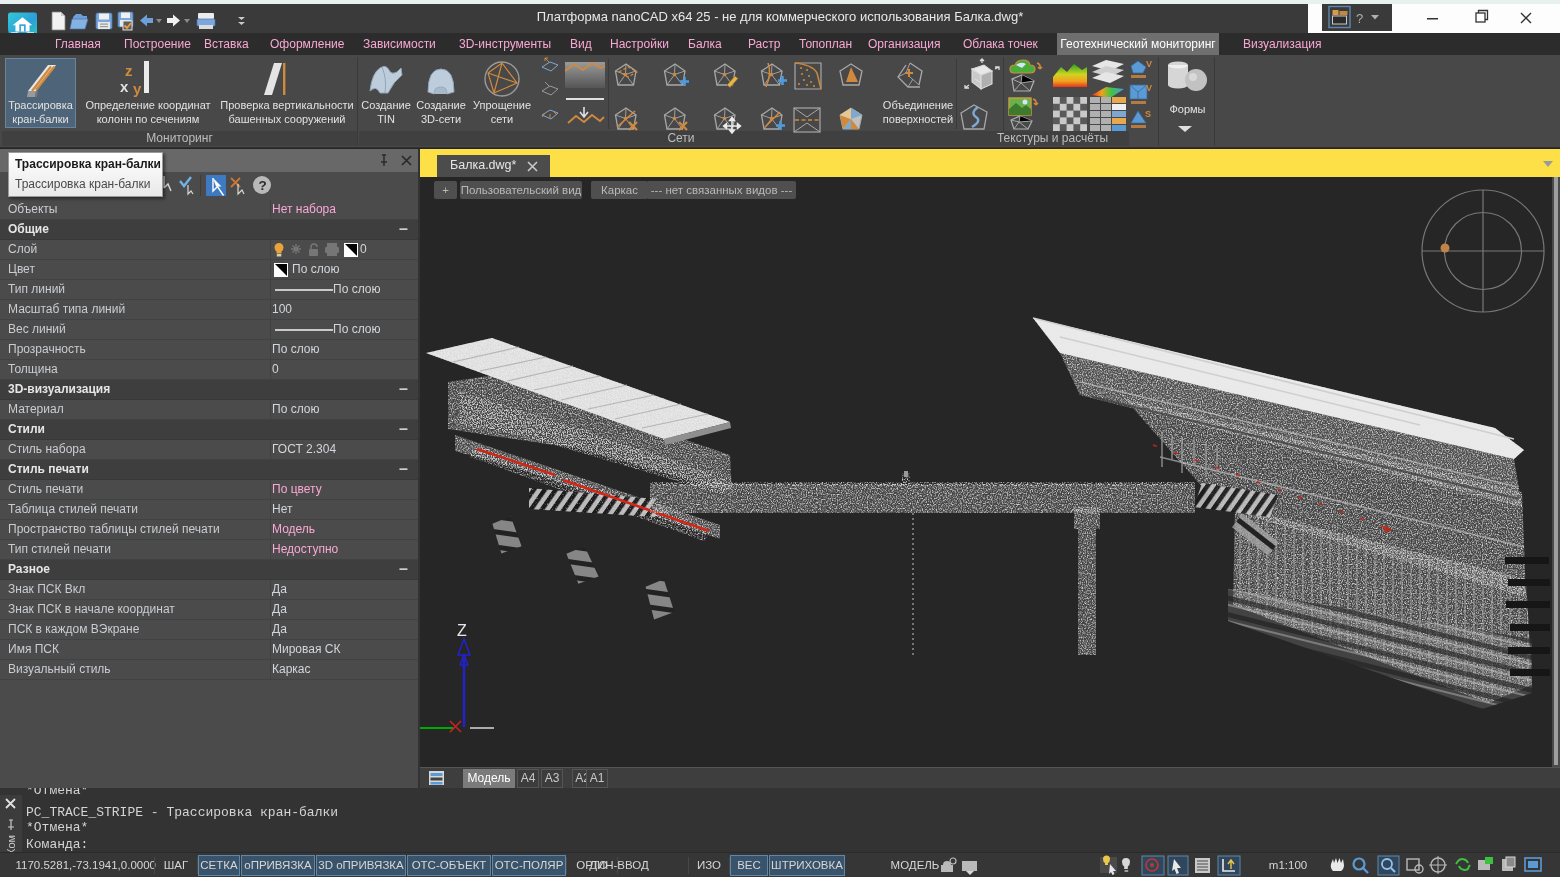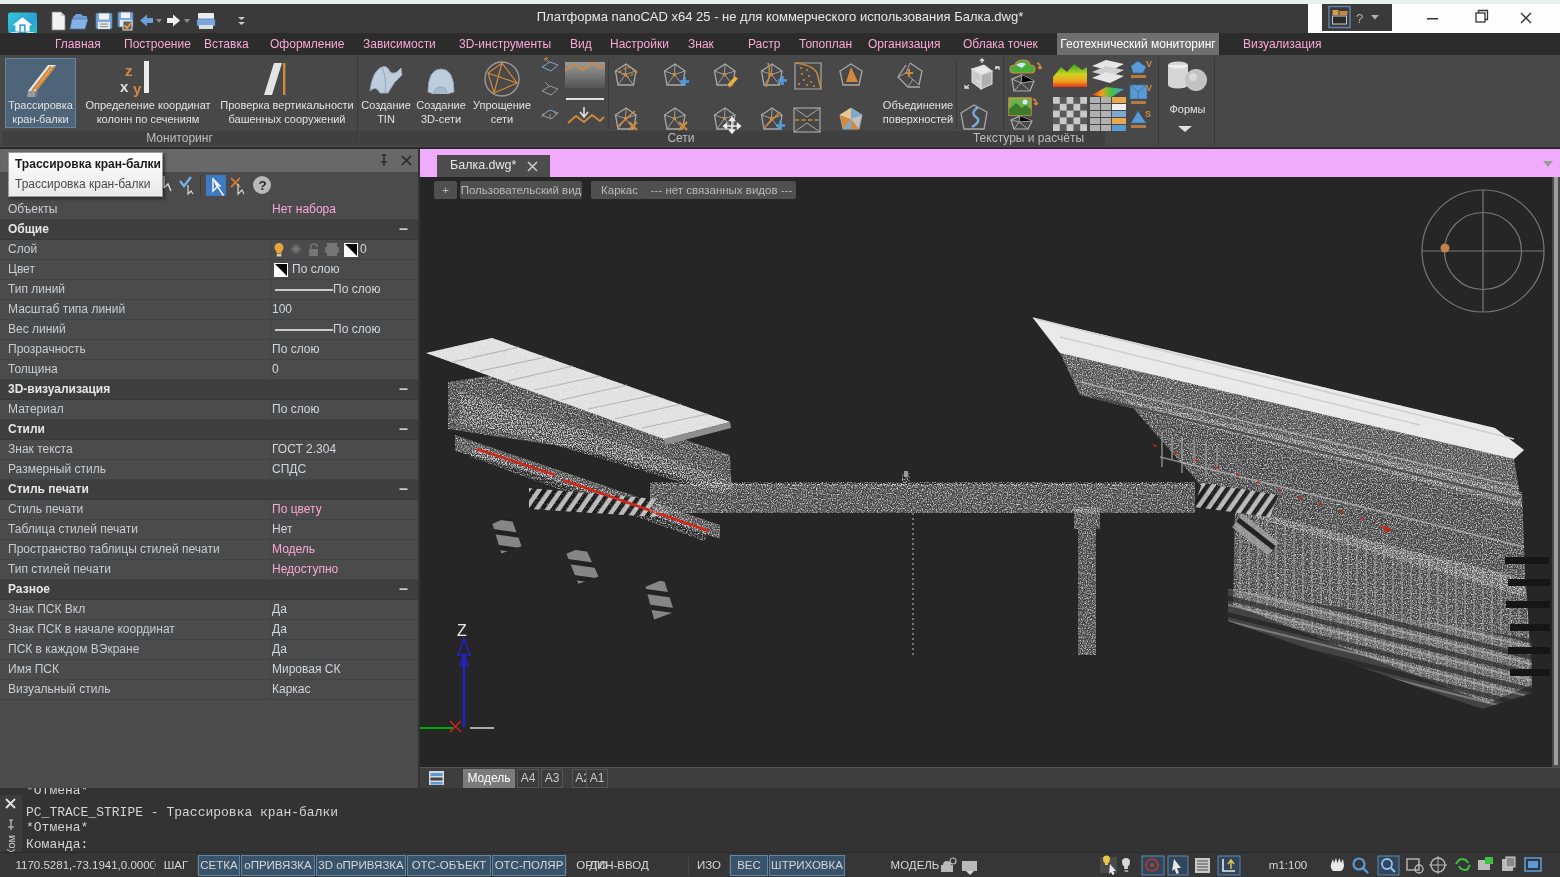--- a/index.html
+++ b/index.html
@@ -42,21 +42,21 @@
   .prow.sect .minus { position:absolute; right:10px; top:0; line-height:18px; color:#cfcfcf; font-weight:bold; }
 
   
   #tooltip { left:8px; top:152px; width:155px; height:45px; background:linear-gradient(#ffffff,#e9e9e9);
     border:1px solid #9a9a9a; box-shadow:2px 2px 3px rgba(0,0,0,0.45); }
   #tooltip .t1 { position:absolute; left:6px; top:4px; font-size:12px; font-weight:bold; color:#1a1a1a; white-space:nowrap; }
   #tooltip .t2 { position:absolute; left:6px; top:24px; font-size:12px; color:#4a4a4a; white-space:nowrap; }
 
   
   #vp-col { left:420px; top:149px; width:1140px; height:639px; background:#2a2a2a; }
-  #doctabs { position:absolute; left:0; top:0; width:1140px; height:28px; background:#f0abfc; }
+  #doctabs { position:absolute; left:0; top:0; width:1140px; height:28px; background:#fde047; }
   #doctab { position:absolute; left:17px; top:6px; width:113px; height:22px; background:#4c4c4c; color:#e6e6e6;
     font-size:12.5px; }
   #canvas { position:absolute; left:0; top:28px; width:1132px; height:590px; background:#262626; }
   #vscroll { position:absolute; left:1132px; top:28px; width:8px; height:590px; background:#4a4a4a; }
   #vscroll .thumb { position:absolute; left:2px; top:0px; width:4px; height:588px; background:#9e9e9e; }
   .vbtn { position:absolute; top:4px; height:18px; background:#4f4f4f; color:#b9b9b9; font-size:11.5px; white-space:nowrap;
      text-align:center; line-height:18px; border-radius:2px; }
   #sheetbar { position:absolute; left:0; top:618px; width:1140px; height:21px; background:#3e3e3e; border-top:1px solid #555; }
   .sheettab { position:absolute; top:1px; height:19px; background:#3c3c3c; border:1px solid #555;
      color:#c8c8c8; font-size:12px; text-align:center; line-height:17px; }
@@ -152,41 +152,41 @@
   <div id="tabrow" class="abs">
     <div class="rtab active" style="left:1057px;width:162px;">Геотехнический мониторинг</div>
     <span class="rtab" style="left:55px">Главная</span>
     <span class="rtab" style="left:124px">Построение</span>
     <span class="rtab" style="left:204px">Вставка</span>
     <span class="rtab" style="left:270px">Оформление</span>
     <span class="rtab" style="left:363px">Зависимости</span>
     <span class="rtab" style="left:459px">3D-инструменты</span>
     <span class="rtab" style="left:570px">Вид</span>
     <span class="rtab" style="left:610px">Настройки</span>
-    <span class="rtab" style="left:688px">Знак</span>
+    <span class="rtab" style="left:688px">Балка</span>
     <span class="rtab" style="left:748px">Растр</span>
     <span class="rtab" style="left:799px">Топоплан</span>
     <span class="rtab" style="left:868px">Организация</span>
     <span class="rtab" style="left:963px">Облака точек</span>
     <span class="rtab" style="left:1243px">Визуализация</span>
   </div>
   <div id="ribbon" class="abs">
 
     <div class="gsep" style="left:357px"></div>
     <div class="gsep" style="left:1003px"></div>
     <div class="gsep" style="left:1158px"></div>
     <div class="gsep" style="left:1214px"></div>
     <div class="gsep" style="left:608px;top:4px;bottom:18px"></div>
     <div class="gsep" style="left:956px;top:4px;bottom:18px"></div>
 
     <div class="abs" style="left:5px;top:3px;width:71px;height:70px;background:#4e6579;border:1px solid #6585a0"></div>
 
     <div class="grplabel" style="left:2px;width:355px">Мониторинг</div>
     <div class="grplabel" style="left:359px;width:644px">Сети</div>
-    <div class="grplabel" style="left:952px;width:153px">Текстуры и расчёты</div>
+    <div class="grplabel" style="left:976px;width:153px">Текстуры и расчёты</div>
 
     <svg class="abs" style="left:0;top:0" width="1560" height="93" viewBox="0 0 1560 93">
       <defs>
         <linearGradient id="mtn" x1="0" y1="0" x2="0" y2="1">
           <stop offset="0" stop-color="#9a9a9a"></stop>
             <stop offset="1" stop-color="#555"></stop>
         </linearGradient>
         <linearGradient id="rain" x1="0" y1="0" x2="0" y2="1">
           <stop offset="0" stop-color="#25a525"></stop>
             <stop offset="0.45" stop-color="#cfd41f"></stop>
@@ -544,28 +544,23 @@
       <div class="prow">
           <span class="lab">Материал</span>
           <span class="cdiv"></span>
           <span class="val">По слою</span>
         </div>
       <div class="prow sect">
           <span class="lab">Стили</span>
           <span class="minus">–</span>
         </div>
       <div class="prow">
-          <span class="lab">Знак текста</span>
+          <span class="lab">Стиль набора</span>
           <span class="cdiv"></span>
           <span class="val">ГОСТ 2.304</span>
-        </div>
-      <div class="prow">
-          <span class="lab">Размерный стиль</span>
-          <span class="cdiv"></span>
-          <span class="val">СПДС</span>
         </div>
       <div class="prow sect">
           <span class="lab">Стиль печати</span>
           <span class="minus">–</span>
         </div>
       <div class="prow">
           <span class="lab">Стиль печати</span>
           <span class="cdiv"></span>
           <span class="val dim">По цвету</span>
         </div>

